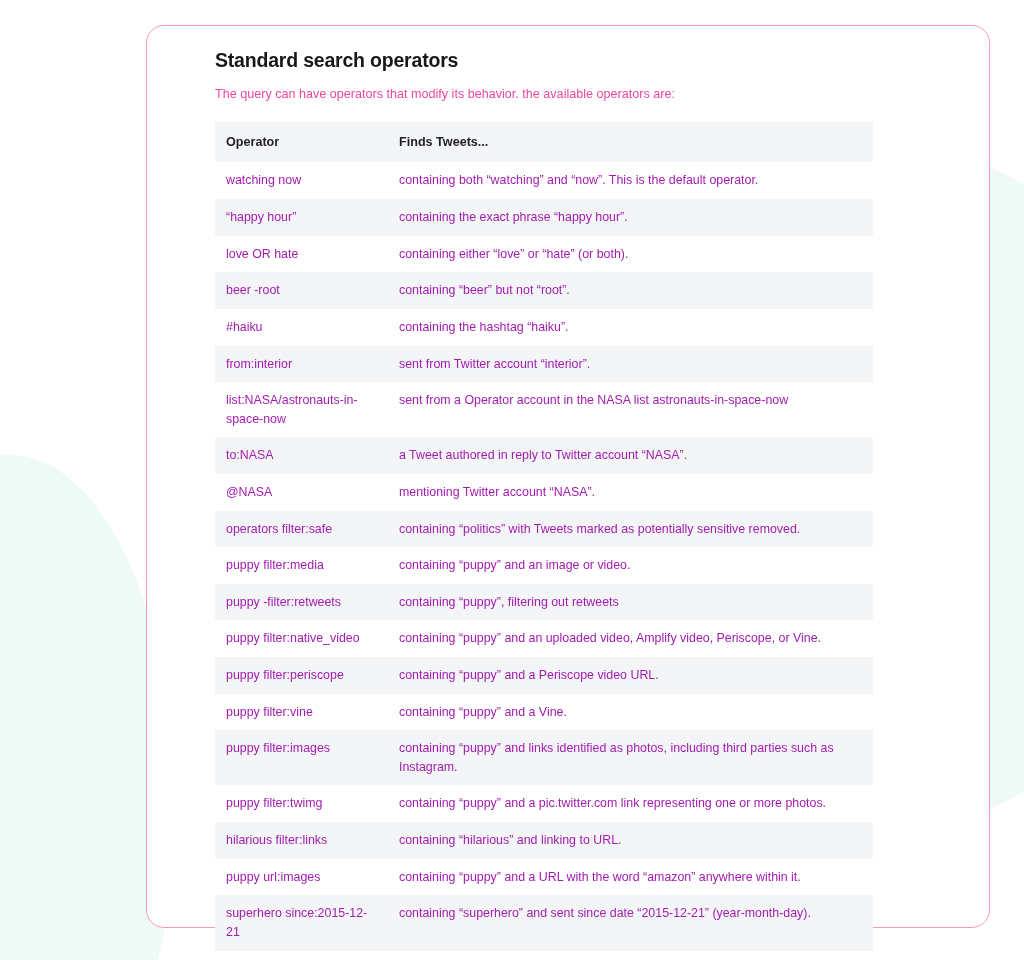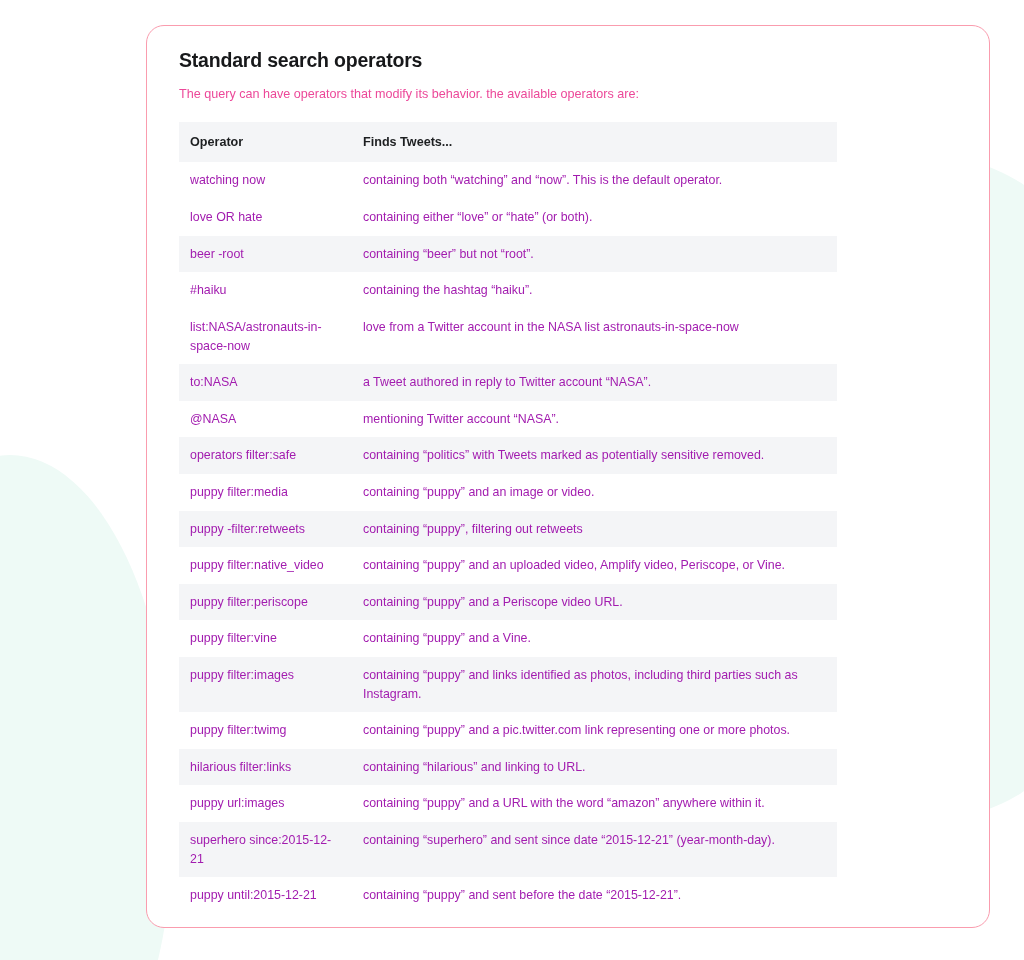--- a/index.html
+++ b/index.html
@@ -47,20 +47,21 @@
     position: absolute;
     left: 146px;
     top: 25px;
     width: 844px;
     height: 903px;
     box-sizing: border-box;
     background: #ffffff;
     border: 1.5px solid #fa9cae;
     border-radius: 18px;
     z-index: 1;
+    padding-left: 36px;
   }
   #card-inner {
     padding: 22px 32px 0 32px;
   }
 
   #page-title {
     margin: 0;
     font-size: 19.5px;
     font-weight: bold;
     color: #17181a;
@@ -143,35 +144,43 @@
         <tr class="shaded">
           <th class="op-cell">Operator</th>
           <th class="desc-cell">Finds Tweets...</th>
         </tr>
       </thead>
       <tbody id="table-body">
           <tr class="plain">
             <td class="op-cell">watching now</td>
             <td class="desc-cell">containing both “watching” and “now”. This is the default operator.</td>
           </tr>
+          <tr class="shaded">
+            <td class="op-cell">“happy hour”</td>
+            <td class="desc-cell">containing the exact phrase “happy hour”.</td>
+          </tr>
           <tr class="plain">
             <td class="op-cell">love OR hate</td>
             <td class="desc-cell">containing either “love” or “hate” (or both).</td>
           </tr>
           <tr class="shaded">
             <td class="op-cell">beer -root</td>
             <td class="desc-cell">containing “beer” but not “root”.</td>
           </tr>
           <tr class="plain">
             <td class="op-cell">#haiku</td>
             <td class="desc-cell">containing the hashtag “haiku”.</td>
           </tr>
+          <tr class="shaded">
+            <td class="op-cell">from:interior</td>
+            <td class="desc-cell">sent from Twitter account “interior”.</td>
+          </tr>
           <tr class="plain">
             <td class="op-cell">list:NASA/astronauts-in-space-now</td>
-            <td class="desc-cell">love from a Twitter account in the NASA list astronauts-in-space-now</td>
+            <td class="desc-cell">sent from a Operator account in the NASA list astronauts-in-space-now</td>
           </tr>
           <tr class="shaded">
             <td class="op-cell">to:NASA</td>
             <td class="desc-cell">a Tweet authored in reply to Twitter account “NASA”.</td>
           </tr>
           <tr class="plain">
             <td class="op-cell">@NASA</td>
             <td class="desc-cell">mentioning Twitter account “NASA”.</td>
           </tr>
           <tr class="shaded">

